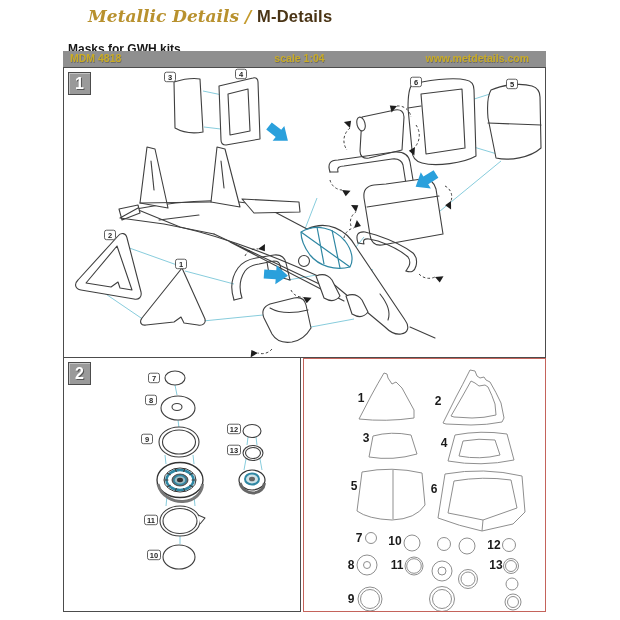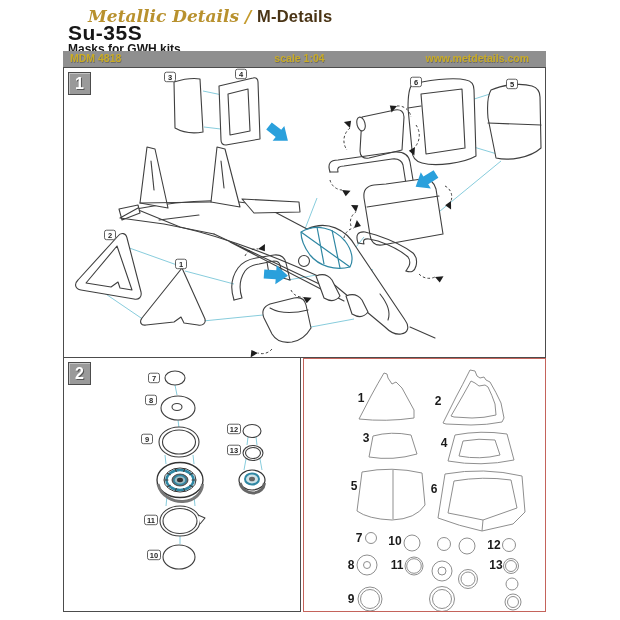--- a/index.html
+++ b/index.html
@@ -35,21 +35,20 @@
   .mlabel{font-size:12px;font-weight:bold;fill:#1a1a1a;text-anchor:middle;}
 </style>
 </head>
 <body>
 
 <div id="sheet">
 
   <div class="brand">
     <span class="script">Metallic Details</span><span class="sep"> / </span><span class="bold">M-Details</span>
   </div>
-  <div class="title">Su-35S</div>
   <div class="subtitle">Masks for GWH kits</div>
   <div class="bar">
     <span class="code">MDM 4818</span>
     <span class="scale">scale 1:04</span>
     <span class="site">www.metdetails.com</span>
   </div>
 
   <div class="panel" id="p1">
     <div class="stepbadge">1</div>
     <svg width="481" height="289" viewBox="0 0 481 289">

